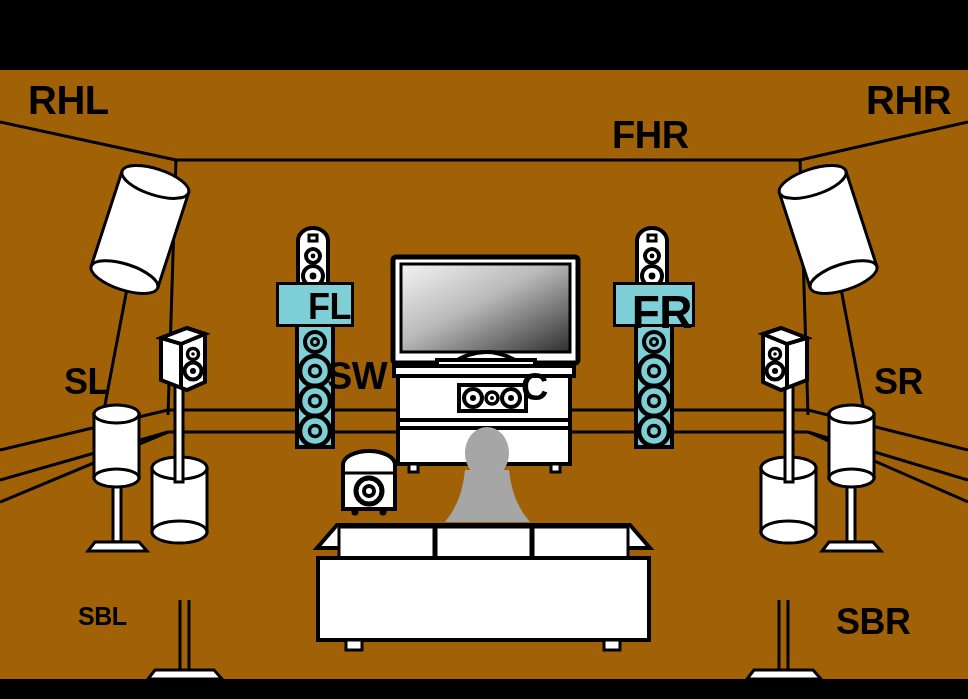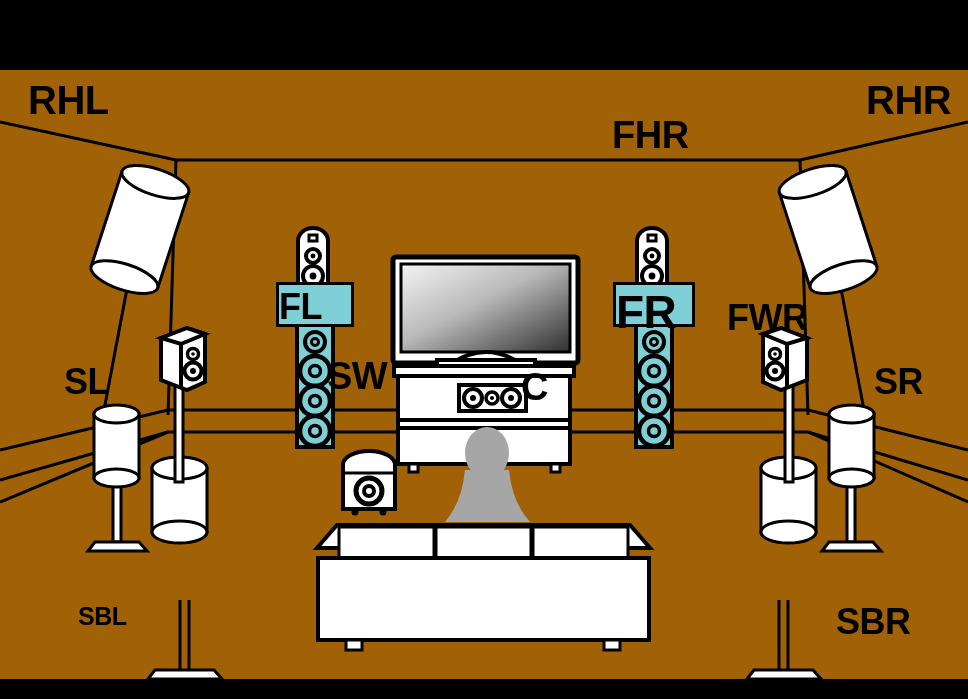--- a/index.html
+++ b/index.html
@@ -17,21 +17,21 @@
   svg{ display:block; }
   .lbl{
     position:absolute; font-weight:bold; color:#000;
     font-family:"Liberation Sans", sans-serif;
     letter-spacing:-0.5px; line-height:1; white-space:nowrap;
   }
   .lbl-hl{
     position:absolute; font-weight:bold; color:#000;
     font-family:"Liberation Sans", sans-serif;
     background:#7ecfd6; border:3px solid #000;
-    line-height:1; white-space:nowrap; text-align:left;
+    line-height:1; white-space:nowrap; text-align:right;
     letter-spacing:-0.5px;
   }
 </style>
 </head>
 <body>
 
 <div id="stage">
 
   <div class="bar" id="bar-top"></div>
   <div class="bar" id="bar-bottom"></div>
@@ -248,21 +248,20 @@
     </svg>
 
     <div class="lbl" style="left:28px; top:10px; font-size:40px;">RHL</div>
     <div class="lbl" style="left:866px; top:10px; font-size:40px;">RHR</div>
 
     <div class="lbl" style="left:612px; top:46px; font-size:38px;">FHR</div>
 
     <div class="lbl-hl" style="left:276px; top:212px; width:78px; height:45px; font-size:36px; padding-top:4px;">FL</div>
     <div class="lbl-hl" style="left:613px; top:212px; width:82px; height:45px; font-size:46px; padding-top:4px;">FR</div>
 
-    <div class="lbl" style="left:727px; top:230px; font-size:36px;">FWR</div>
 
     <div class="lbl" style="left:64px; top:294px; font-size:36px;">SL</div>
     <div class="lbl" style="left:874px; top:294px; font-size:36px;">SR</div>
 
     <div class="lbl" style="left:327px; top:287px; font-size:38px;">SW</div>
     <div class="lbl" style="left:521px; top:298px; font-size:38px;">C</div>
 
     <div class="lbl" style="left:78px; top:534px; font-size:25px;">SBL</div>
     <div class="lbl" style="left:836px; top:534px; font-size:36px;">SBR</div>
   </div>

